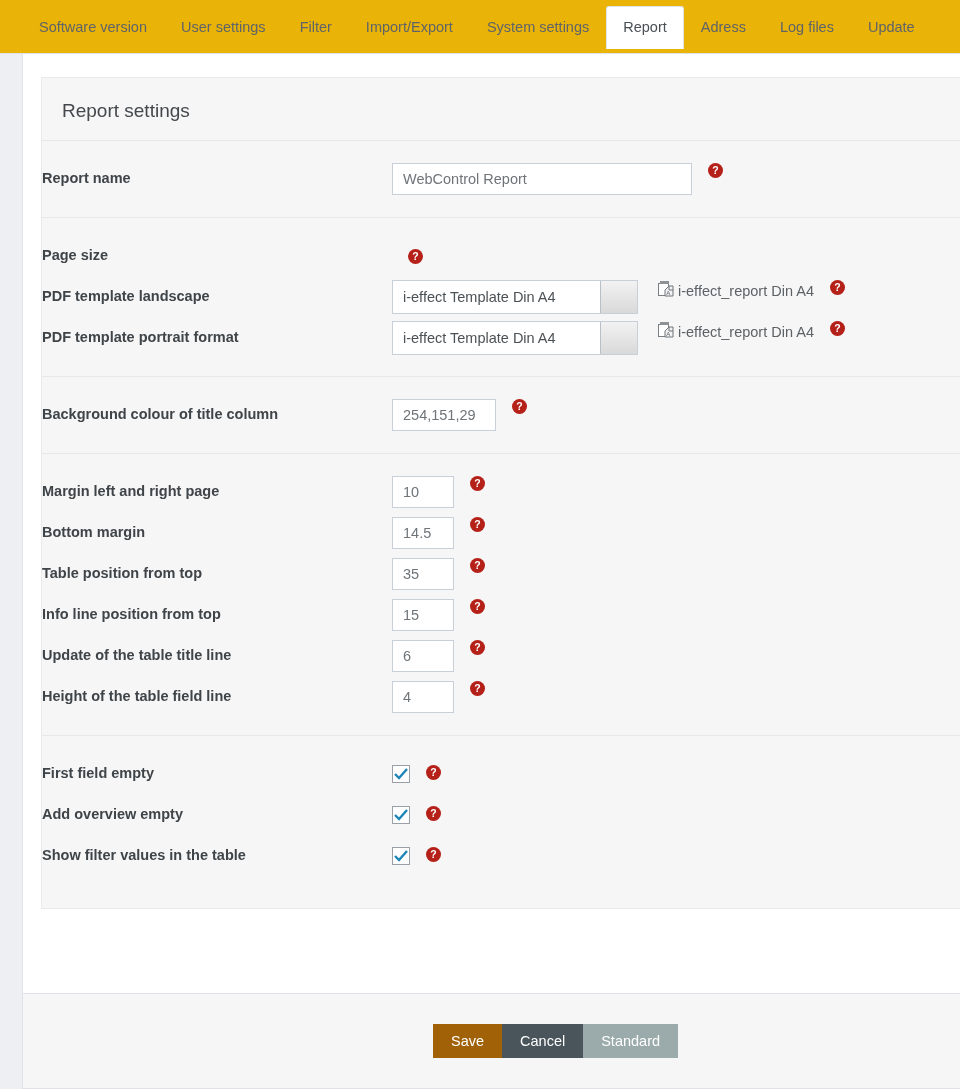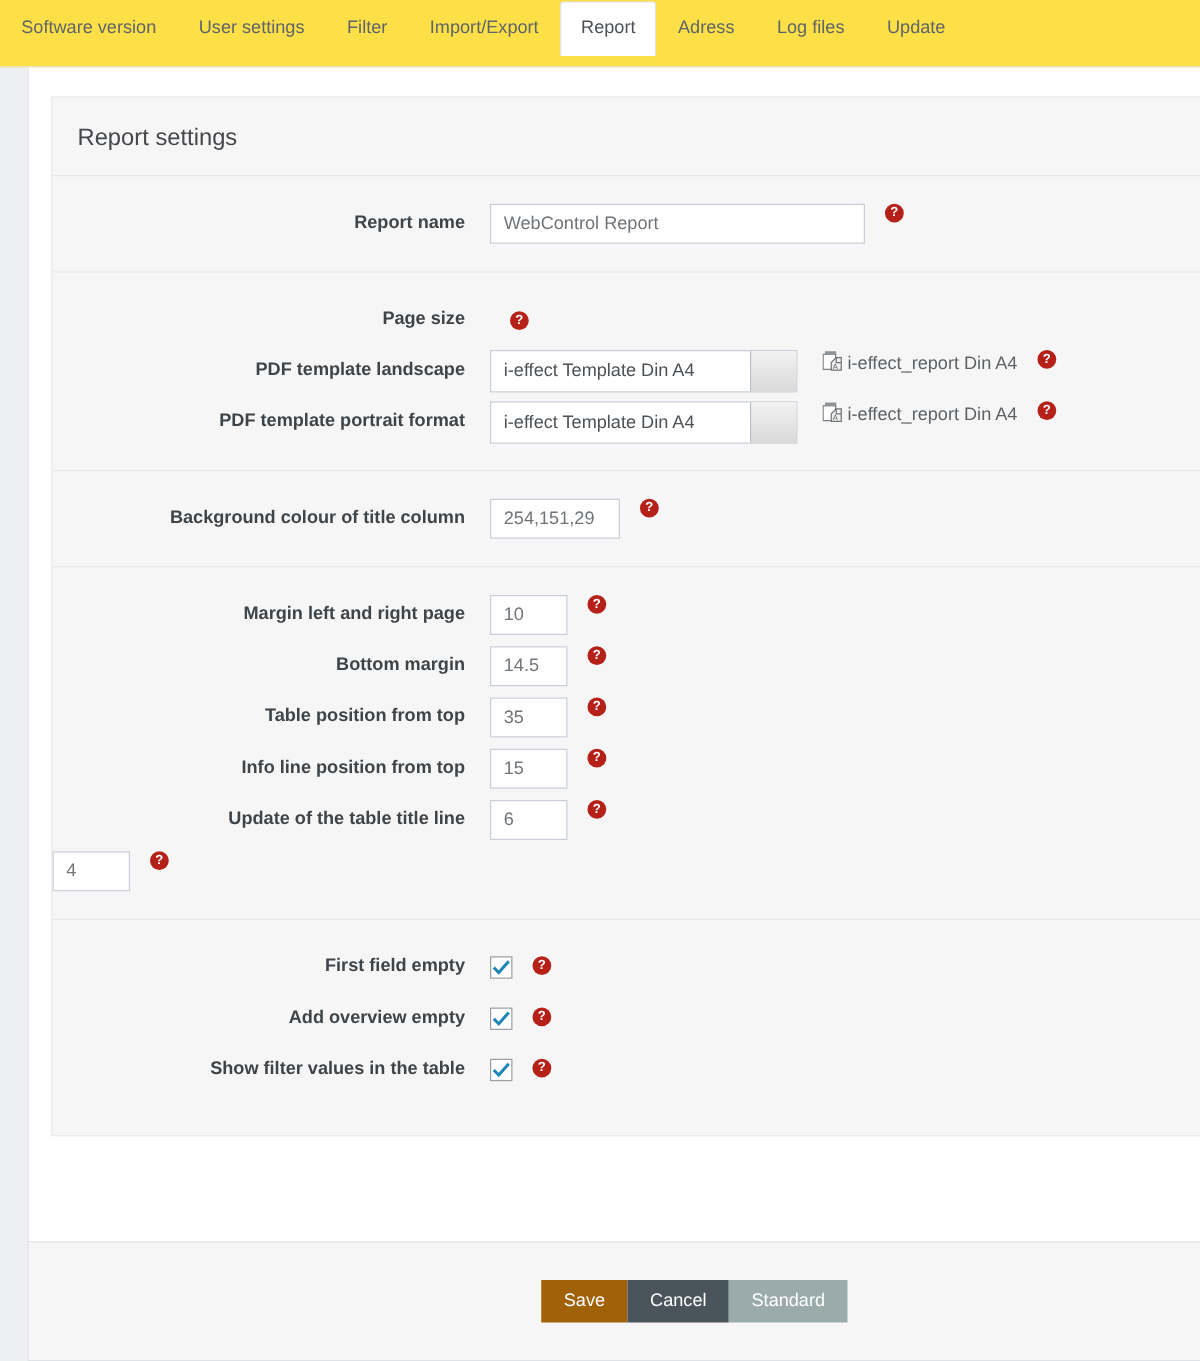--- a/index.html
+++ b/index.html
@@ -9,23 +9,24 @@
     background: #edeff2;
     font-family: "Liberation Sans", sans-serif;
     overflow: hidden;
   }
 
   
   .tabbar {
     position: absolute;
     left: 0; top: 0;
     width: 960px; height: 54px;
-    background: #fde047;
-    display: flex;
-    align-items: flex-start;
+    background: #eab308;
+    display: flex;
+    align-items: center;
+    padding-left: 22px;
     border-bottom: 1px solid #dfe2e6;
   }
   .tab {
     font-size: 14.5px;
     color: #5f6468;
     padding: 13px 16px 14px 16px;
     line-height: 1;
     white-space: nowrap;
     background: transparent;
     border: 1px solid transparent;
@@ -76,21 +77,21 @@
 
   
   .row {
     display: flex;
     align-items: center;
     min-height: 34px;
     margin: 7px 0;
   }
   .lbl {
     width: 350px;
-    text-align: right;
+    text-align: left;
     padding-right: 20px;
     font-size: 14.5px;
     font-weight: bold;
     color: #3f4448;
     line-height: 1.2;
   }
   .ctrl { display: flex; align-items: flex-start; }
 
   input.txt {
     height: 32px;
@@ -204,20 +205,21 @@
   .btn-standard { background: #9babab; }
 </style>
 </head>
 <body>
 
 <div class="tabbar">
   <div class="tab">Software version</div>
   <div class="tab">User settings</div>
   <div class="tab">Filter</div>
   <div class="tab">Import/Export</div>
+  <div class="tab">System settings</div>
   <div class="tab active">Report</div>
   <div class="tab">Adress</div>
   <div class="tab">Log files</div>
   <div class="tab">Update</div>
 </div>
 
 <div class="card">
 
   <div class="panel">
 
@@ -344,20 +346,21 @@
 
       <div class="row">
         <div class="lbl">Update of the table title line</div>
         <div class="ctrl">
           <input class="txt w-num" type="text" value="6" style="">
           <div class="help">?</div>
         </div>
       </div>
 
       <div class="row">
+        <div class="lbl">Height of the table field line</div>
         <div class="ctrl">
           <input class="txt w-num" type="text" value="4" style="">
           <div class="help">?</div>
         </div>
       </div>
 
     </div>
 
     <div class="section">
 

